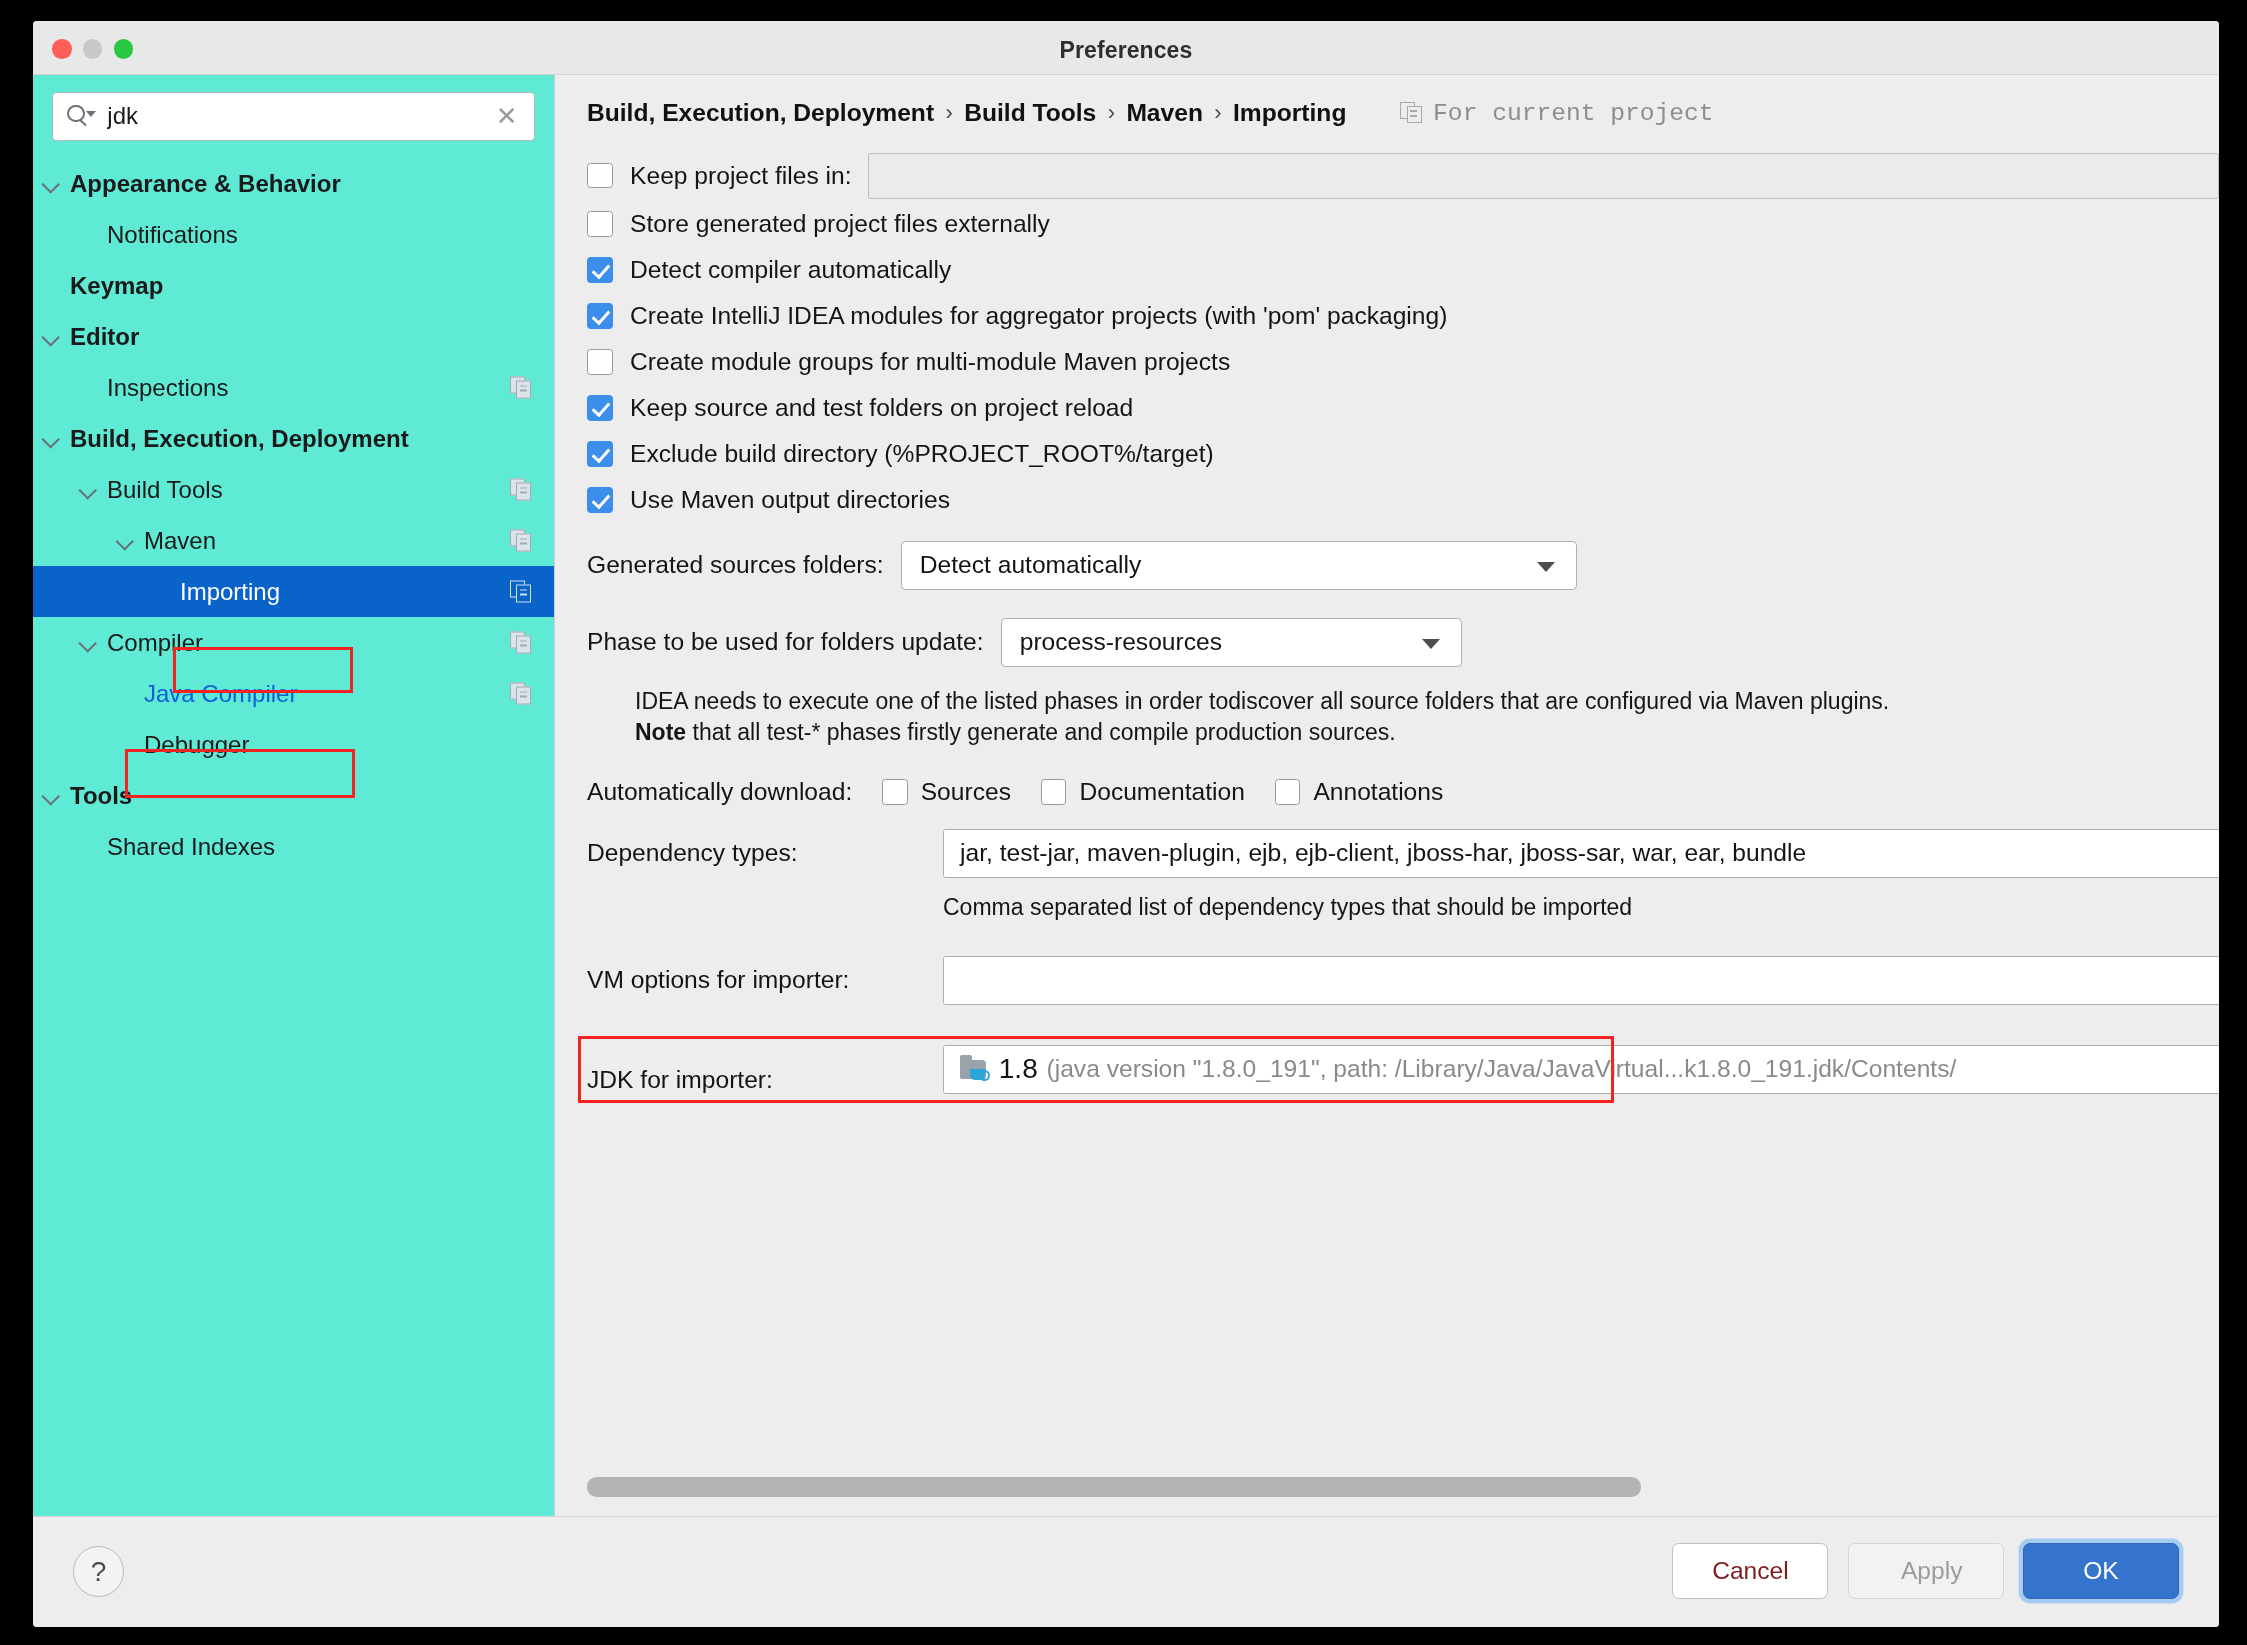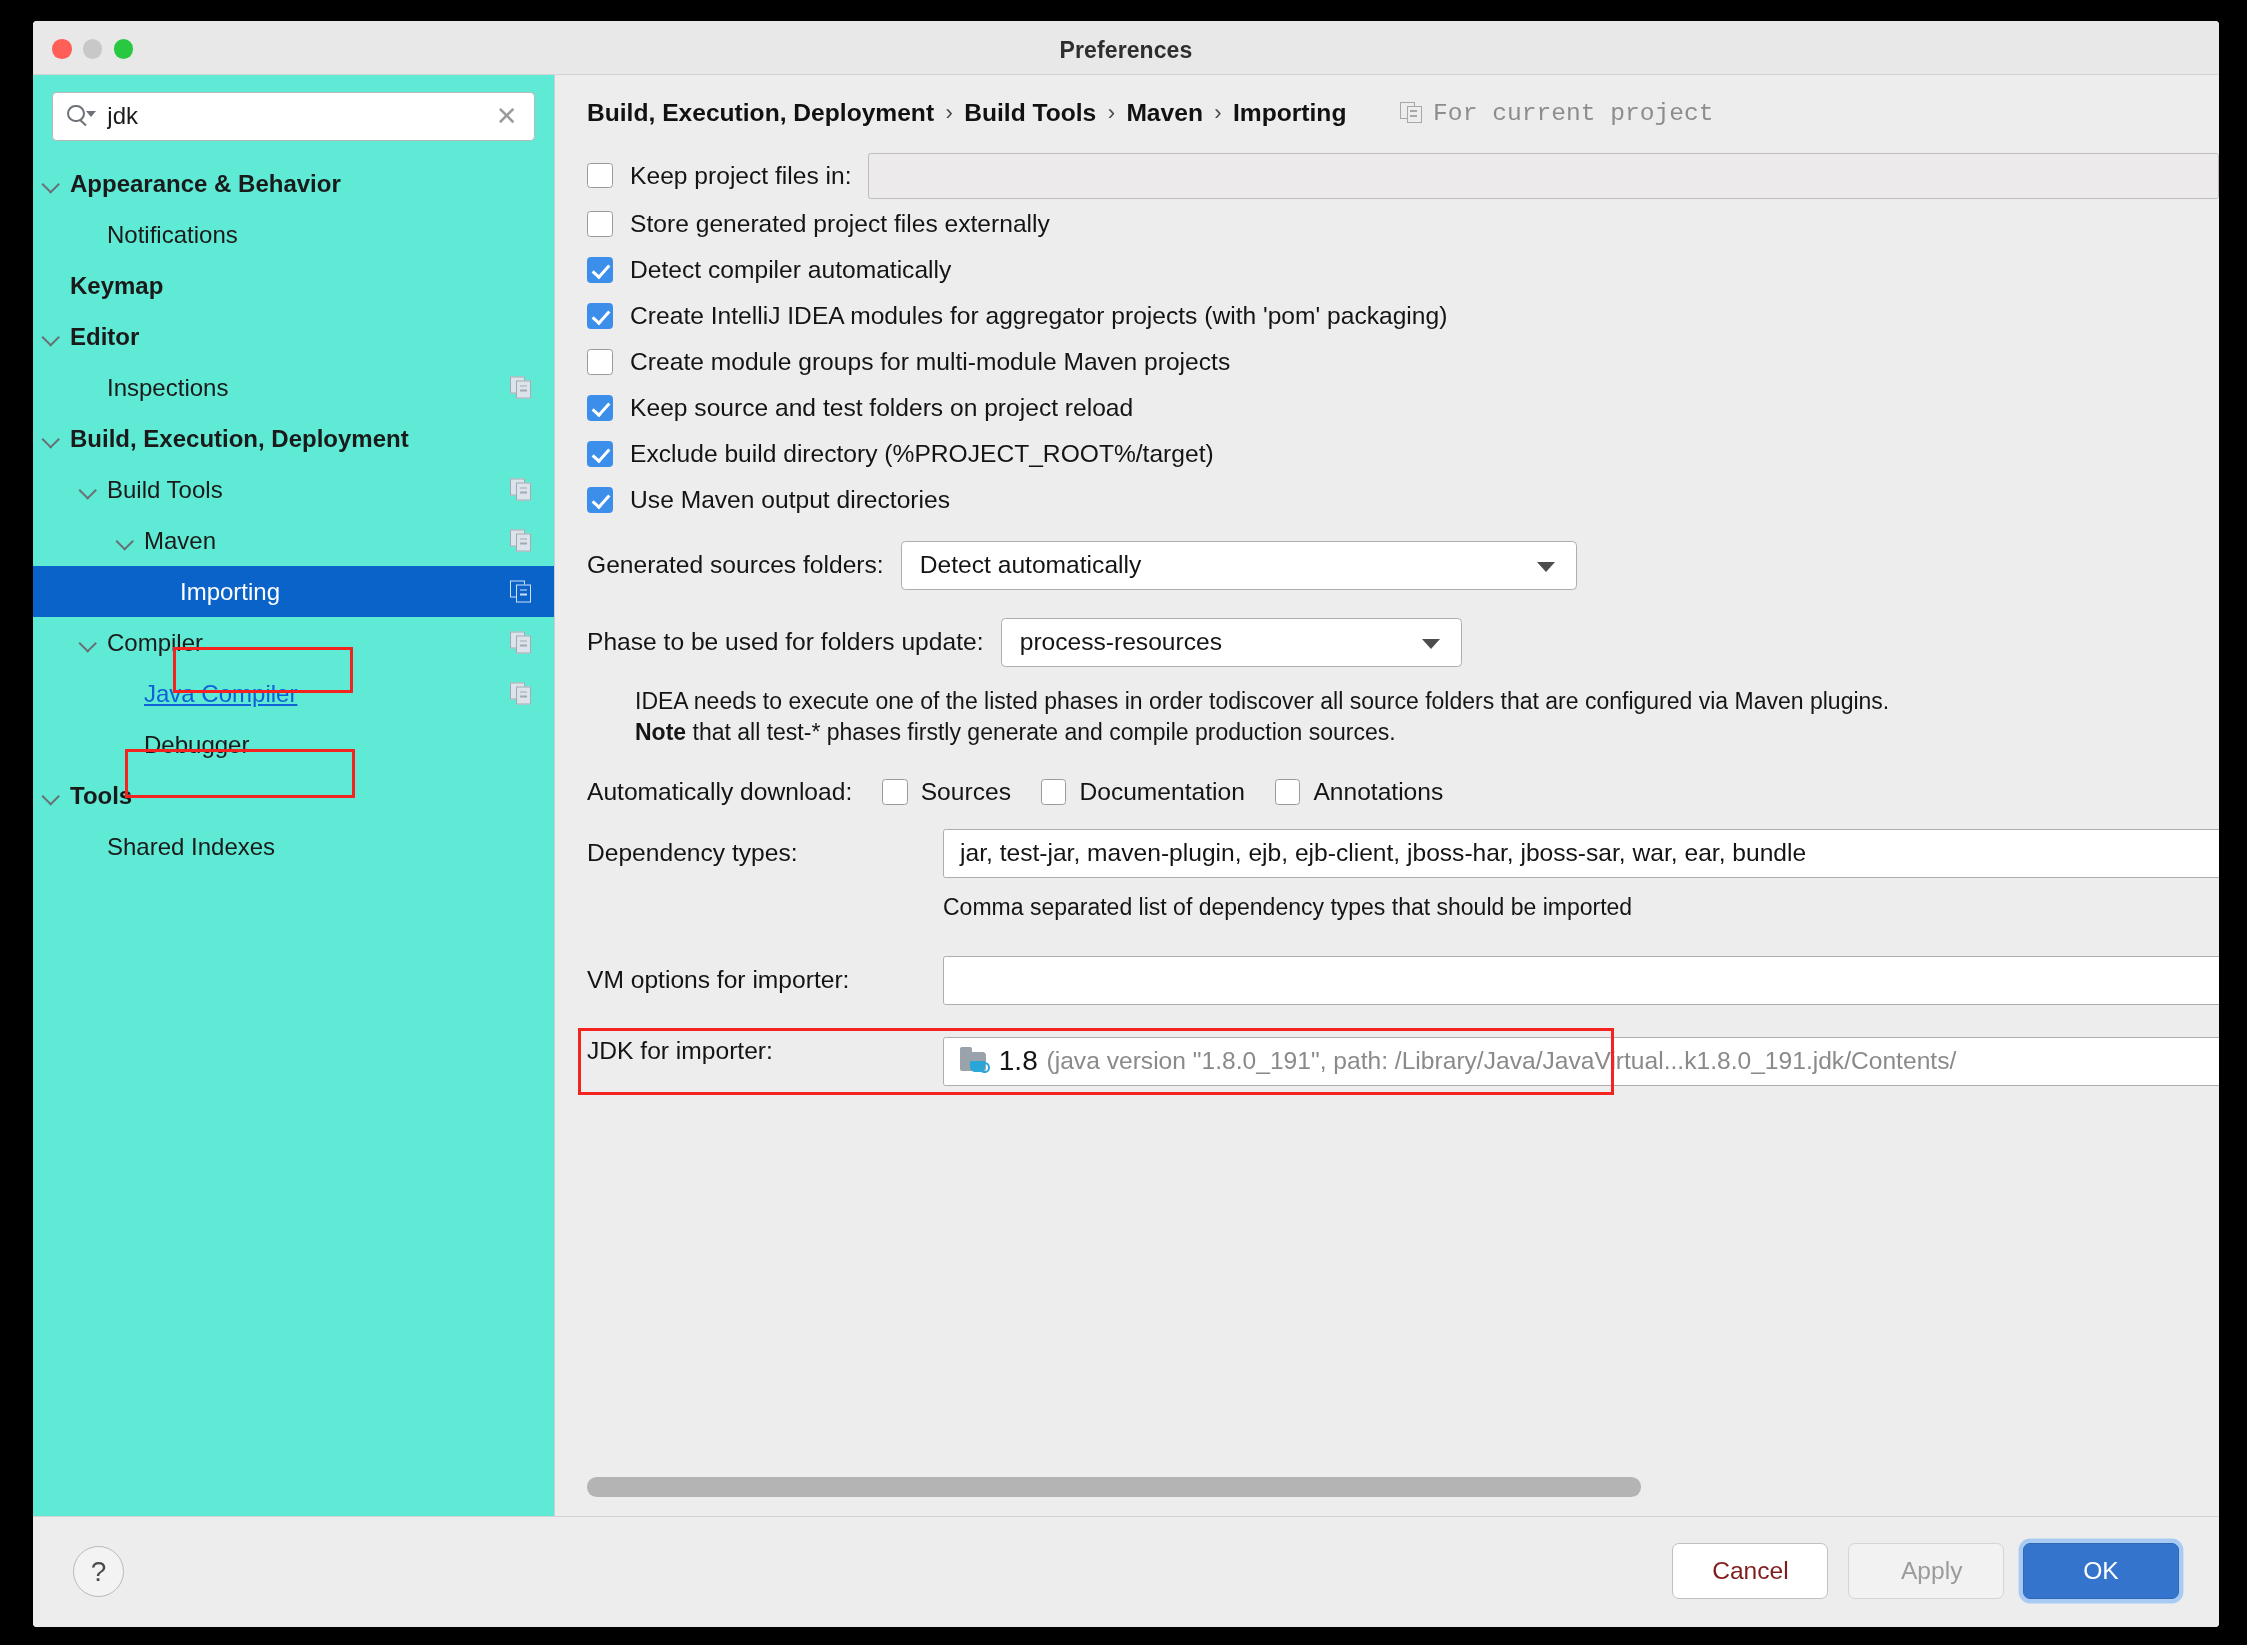--- a/index.html
+++ b/index.html
@@ -226,21 +226,21 @@
     height: 49px; background: #fff; border: 0.9px solid #adadad; border-radius: 2.6px;
     display: flex; align-items: center;
   }
   .dep-field span { font-size: 24.6px; color: #141414; padding-left: 16px; white-space: nowrap; }
   .dep-help { font-size: 23px; color: #151515; margin: 16px 0 0 356px; }
 
   .vm-row { display: flex; align-items: center; margin-top: 35px; }
   .vm-label { font-size: 24.6px; color: #141414; width: 356px; }
   .vm-field { flex: 1; margin-right: -7px; height: 49px; background:#fff; border:0.9px solid #adadad; border-radius:2.6px; }
 
-  .jdk-row { display: flex; align-items: flex-start; margin-top: 32px; position: relative; }
+  .jdk-row { display: flex; align-items: flex-end; margin-top: 40px; position: relative; }
   .jdk-label { font-size: 24.6px; color: #141414; width: 356px; }
   .jdk-field {
     flex: 1; margin-right: -7px;
     height: 49px; background: #fff; border: 0.9px solid #adadad; border-radius: 2.6px;
     display: flex; align-items: center; overflow: hidden;
   }
   .jdk-ic { position: relative; width: 30px; height: 24.6px; margin-left: 16px; flex: none; }
   .jdk-ic .folder {
     position: absolute; left: 0; top: 2.6px; width: 26px; height: 19.3px;
     background: #9aa3ab; border-radius: 1.8px 3.5px 2.6px 2.6px;
@@ -380,21 +380,21 @@
           </div>
           <div class="tree-row">
             <div class="twisty" style="left: 44px;"></div>
             <div class="tree-label" style="margin-left: 74px;">Compiler</div>
             <div class="copy-ic">
               <span class="b1"></span>
               <span class="b2"></span>
             </div>
           </div>
           <div class="tree-row">
-            <div class="tree-label link" style="margin-left: 111px; text-decoration: underline;">Java Compiler</div>
+            <div class="tree-label link" style="margin-left: 111px;">Java Compiler</div>
             <div class="copy-ic">
               <span class="b1"></span>
               <span class="b2"></span>
             </div>
           </div>
           <div class="tree-row">
             <div class="tree-label" style="margin-left: 111px;">Debugger</div>
           </div>
           <div class="tree-row bold">
             <div class="twisty" style="left: 7px;"></div>

